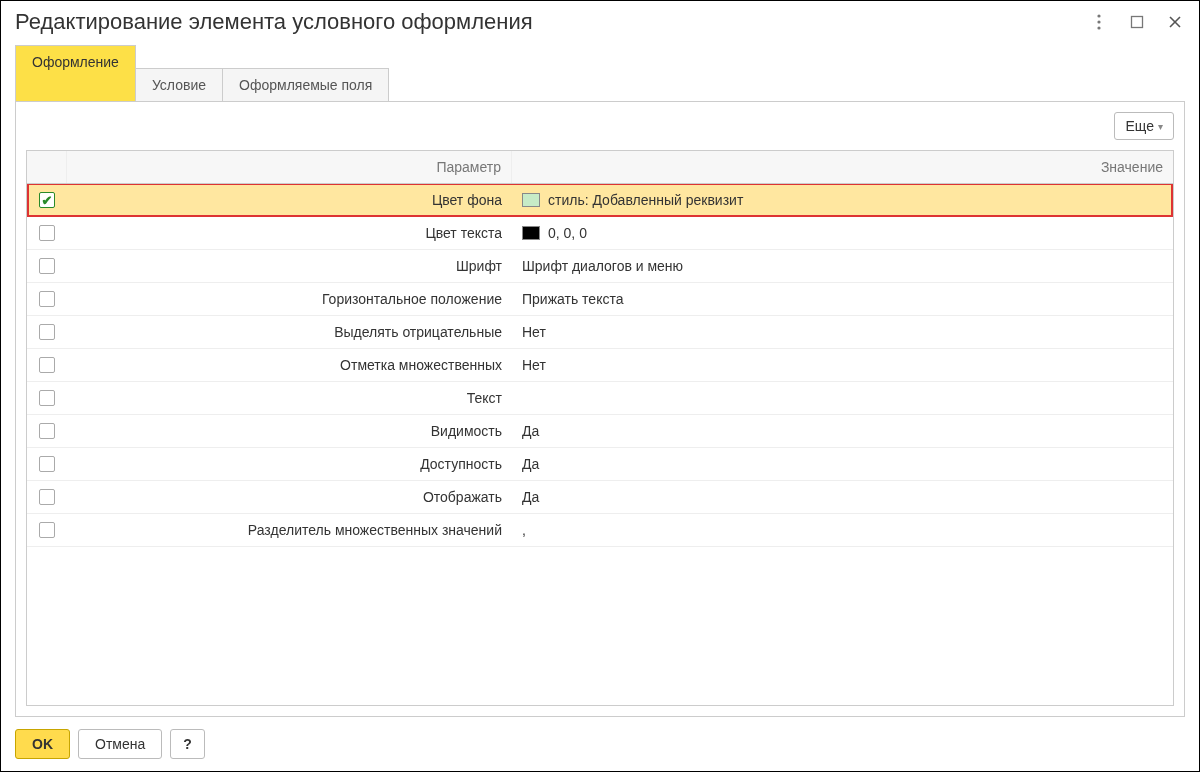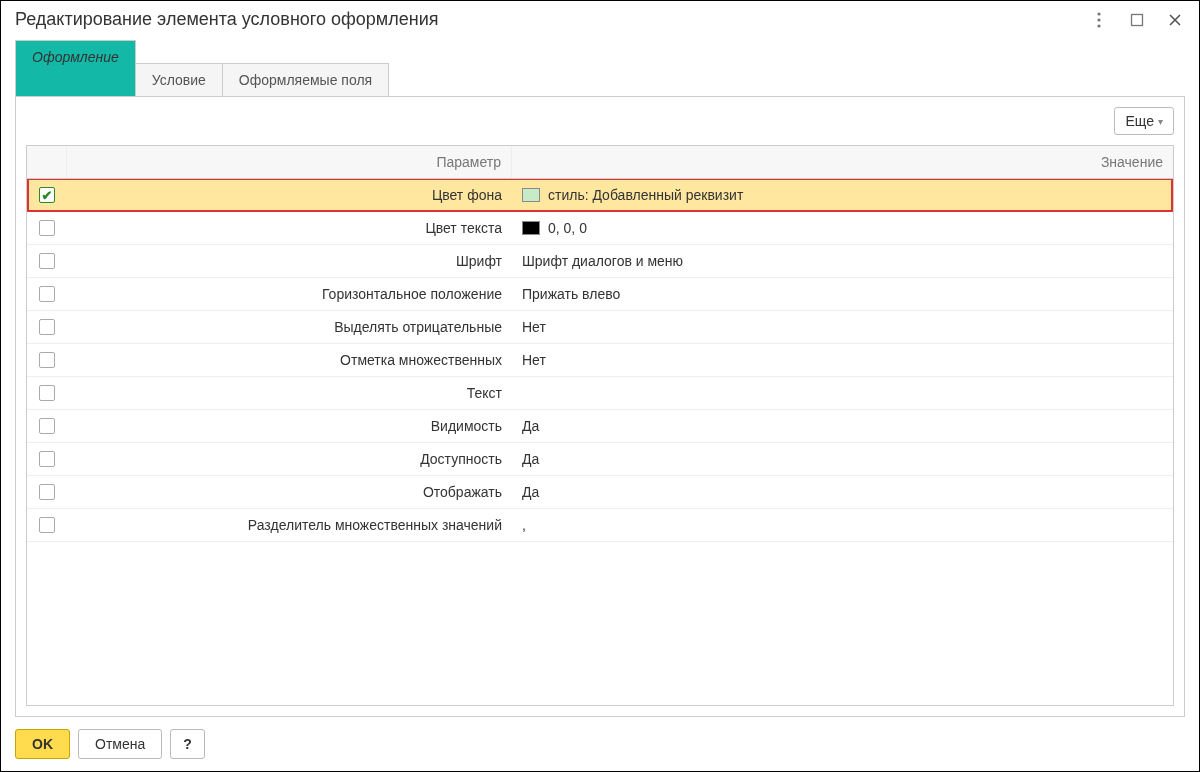--- a/index.html
+++ b/index.html
@@ -17,21 +17,21 @@
     position: relative;
     display: flex;
     flex-direction: column;
   }
   .titlebar {
     display: flex;
     align-items: center;
     padding: 8px 14px 10px 14px;
   }
   .titlebar h1 {
-    font-size: 18px;
+    font-size: 22px;
     font-weight: normal;
     margin: 0;
     flex: 1;
     color: #333;
   }
   .win-ctrl {
     display: flex;
     align-items: center;
     gap: 18px;
   }
@@ -53,24 +53,23 @@
   .tab {
     padding: 8px 16px;
     border: 1px solid #ccc;
     background: #f5f5f5;
     color: #555;
     cursor: pointer;
     margin-bottom: -1px;
     font-size: 14px;
   }
   .tab.active {
-    background: #14b8a6;
+    background: #fde047;
     border-bottom: 1px solid #fff;
     color: #333;
-    font-style: italic;
   }
   .tab + .tab { border-left: none; margin-top: 23px; }
   .tab:not(.active) { border-bottom: 1px solid #ccc; }
   .tab-body-wrap {
     margin: 0 14px 0 14px;
     border: 1px solid #ccc;
     flex: 1;
     display: flex;
     flex-direction: column;
     padding: 10px;
@@ -271,21 +270,21 @@
             <div class="c-value">
               <span>Шрифт диалогов и меню</span>
             </div>
           </div>
           <div class="row">
             <div class="c-check">
               <span class="chk"></span>
             </div>
             <div class="c-param">Горизонтальное положение</div>
             <div class="c-value">
-              <span>Прижать влево</span>
+              <span>Прижать текста</span>
             </div>
           </div>
           <div class="row">
             <div class="c-check">
               <span class="chk"></span>
             </div>
             <div class="c-param">Выделять отрицательные</div>
             <div class="c-value">
               <span>Нет</span>
             </div>

